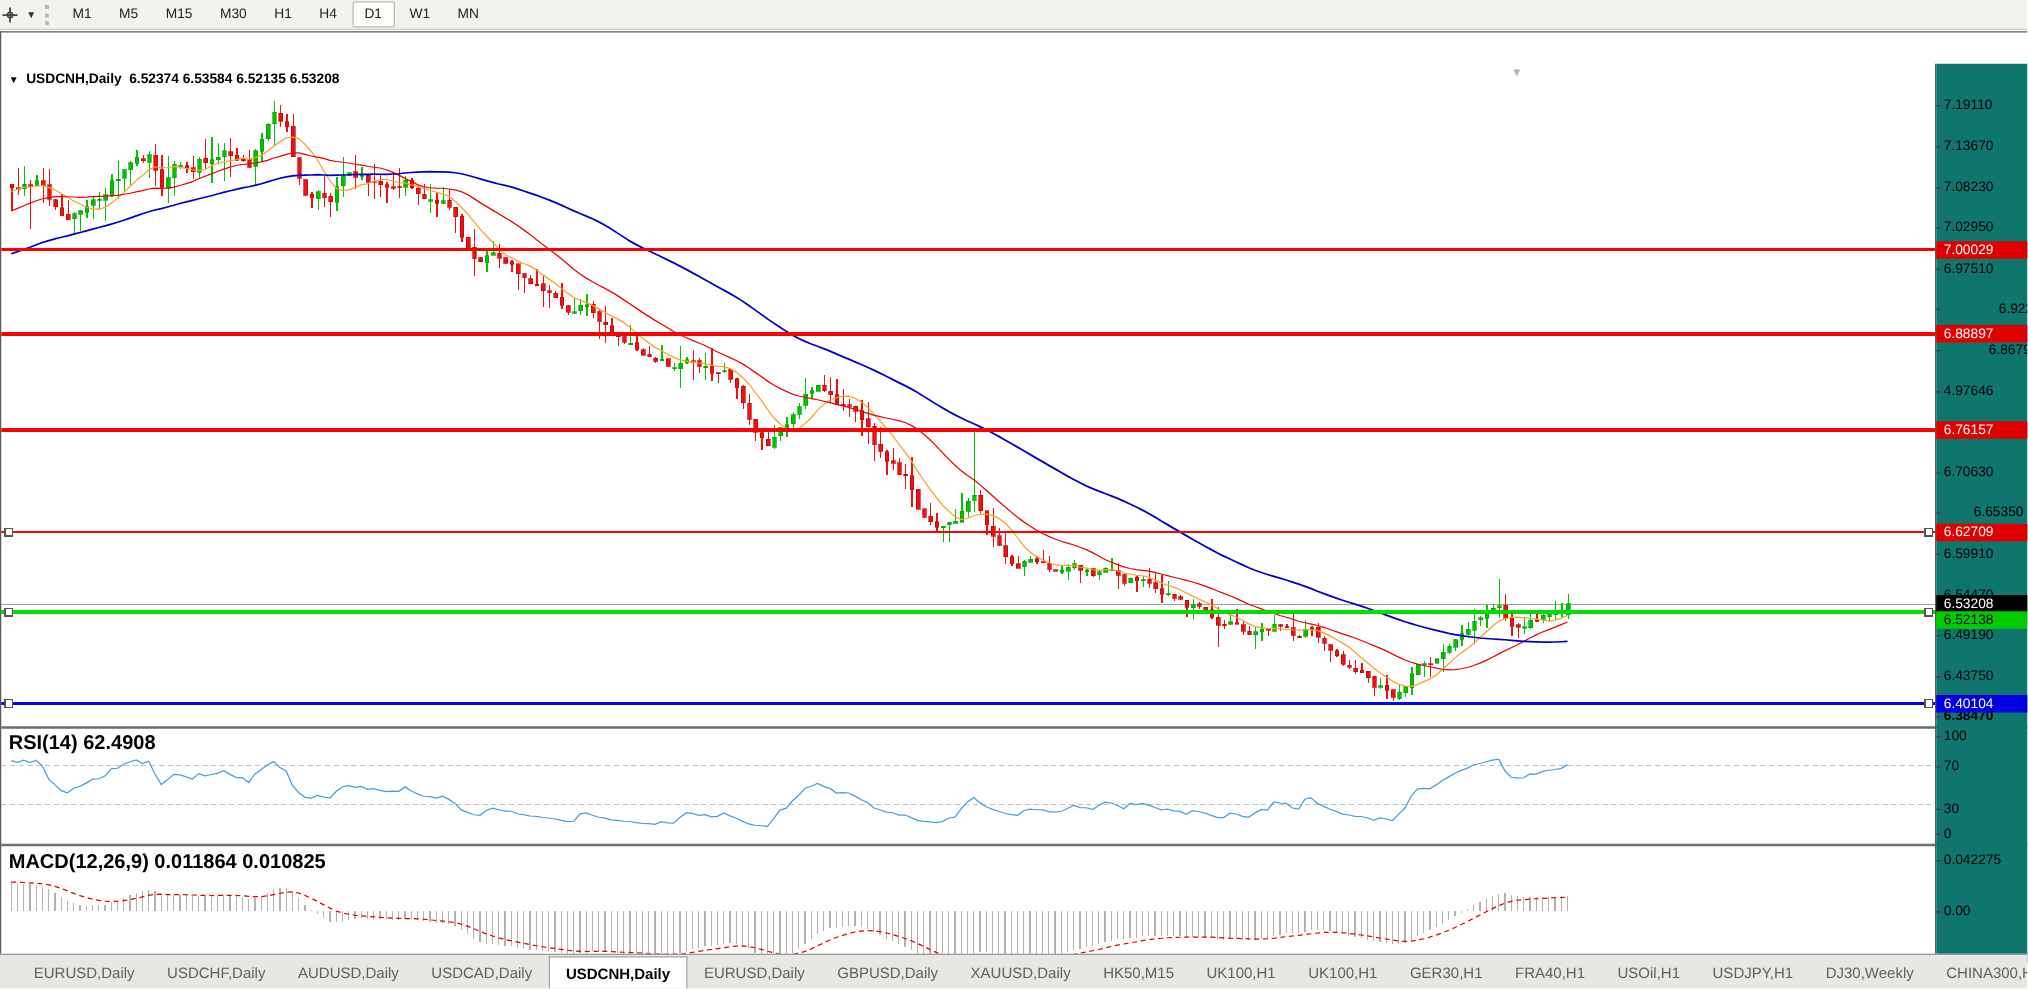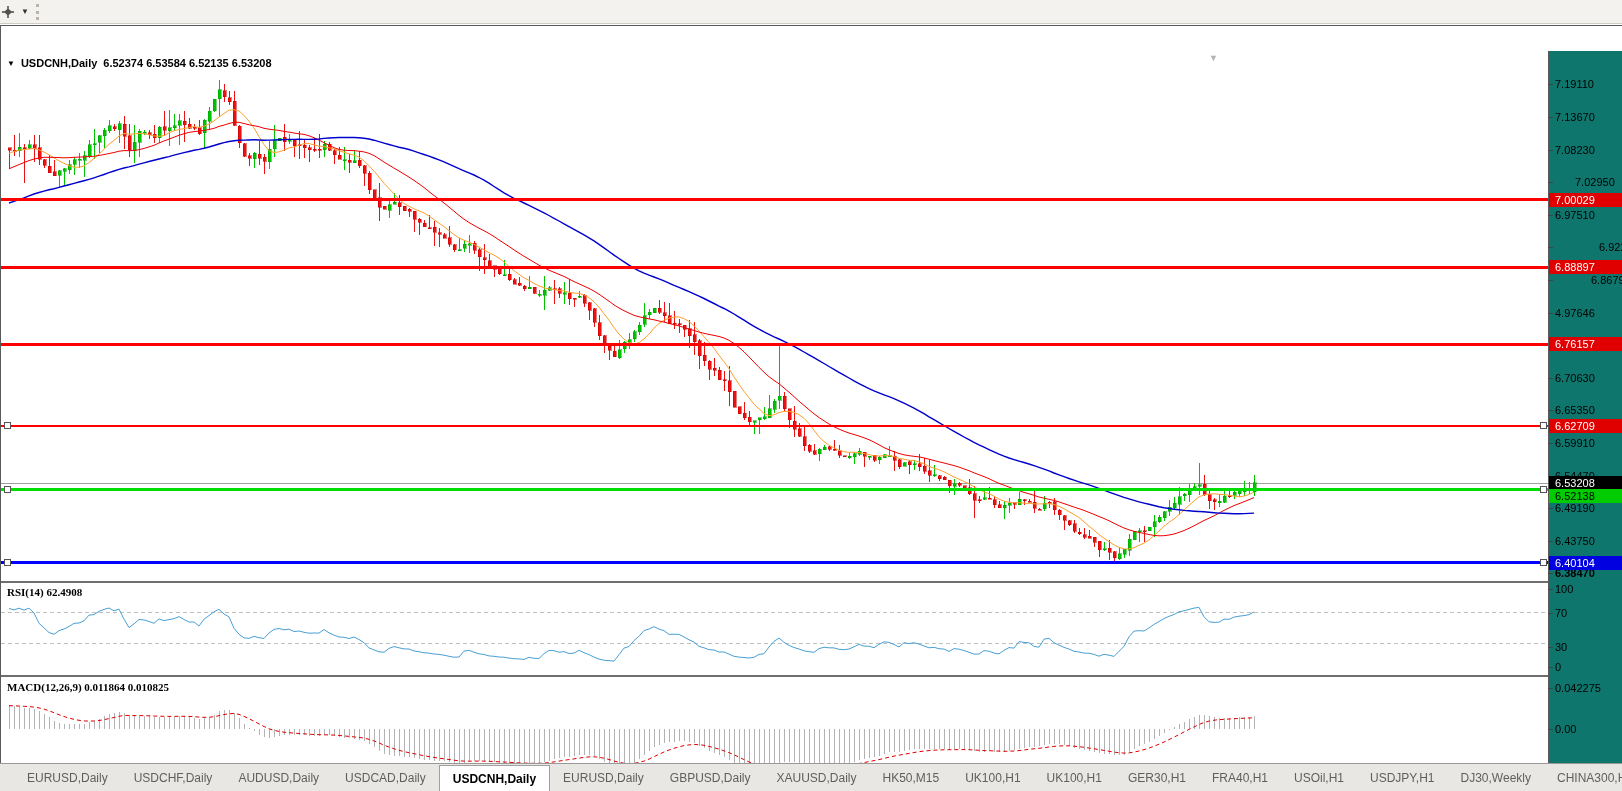--- a/index.html
+++ b/index.html
@@ -25,21 +25,21 @@
   #rsi-svg  { top:557px; }
   #macd-svg { top:651px; }
   .panel-sep { position:absolute; left:0; width:1622px; height:2px; background:#6e6e6e; }
   #sep1 { top:555px; } #sep2 { top:649px; }
   #axis-sep { position:absolute; left:1547px; top:25px; width:1px; height:720px; background:#5a5a5a; }
   #date-sep { position:absolute; left:0; top:744px; width:1622px; height:1px; background:#5a5a5a; }
 
   #chart-title { position:absolute; left:6px; top:31px; font-size:11px; font-weight:bold; color:#000;
     display:flex; align-items:center; gap:6px; }
   .collapse-arrow { font-size:8px; color:#000; }
-  .panel-title { position:absolute; left:6px; font-size:11px; font-weight:bold; color:#000;font-family:Liberation Serif, serif; }
+  .panel-title { position:absolute; left:6px; font-size:16px; font-weight:bold; color:#000; }
   #rsi-title  { top:560px; }
   #macd-title { top:655px; }
 
   
   #axis-col { position:absolute; left:1548px; top:25px; width:74px; height:719px; background:#0f766e; }
   .ytick { position:absolute; left:6px; font-size:11px; color:#000; white-space:nowrap; }
   .ytick-dash { position:absolute; left:-1px; width:5px; height:1px; background:#444; }
   .price-label { position:absolute; left:0; width:74px; height:14px; font-size:11px; line-height:14px;
     padding-left:6px; color:#fff; white-space:nowrap; }
   #date-axis { position:absolute; left:0; top:745px; width:1547px; height:17px; background:#fff; }
@@ -62,20 +62,31 @@
 
   <div id="toolbar">
     <span class="tool-icon">
       <svg width="16" height="16" viewBox="0 0 16 16" style="position:static">
         <path d="M8 2 V14 M2 8 H14" stroke="#444" stroke-width="1.4" fill="none"></path>
         <circle cx="8" cy="8" r="2.2" fill="none" stroke="#444" stroke-width="1.2"></circle>
       </svg>
     </span>
     <span class="dd-arrow">▼</span>
     <span class="grip"></span>
+    <span id="tf-buttons" style="display:flex">
+        <span class="tf-btn">M1</span>
+        <span class="tf-btn">M5</span>
+        <span class="tf-btn">M15</span>
+        <span class="tf-btn">M30</span>
+        <span class="tf-btn">H1</span>
+        <span class="tf-btn">H4</span>
+        <span class="tf-btn active">D1</span>
+        <span class="tf-btn">W1</span>
+        <span class="tf-btn">MN</span>
+      </span>
   </div>
 
   <div id="chartwin">
     <svg id="main-svg" width="1547" height="530">
         <line x1="0" y1="432.36611999999997" x2="1547" y2="432.36611999999997" stroke="#a0a0a0" stroke-width="1" shape-rendering="crispEdges"></line>
         <g shape-rendering="crispEdges">
           <line x1="8.5" y1="96.59418613434993" x2="8.5" y2="118.00552432082031" stroke="#ee1111" stroke-width="1"></line>
           <rect x="7" y="96.59438593502942" width="3" height="2.669850142956122" fill="#ee1111" stroke="#c40000" stroke-width="0.5"></rect>
           <line x1="13.5" y1="83.5872645143553" x2="13.5" y2="105.18428093516656" stroke="#ee1111" stroke-width="1"></line>
           <rect x="12" y="99.1961377194103" width="3" height="1.252097708212517" fill="#ee1111" stroke="#c40000" stroke-width="0.5"></rect>
@@ -617,33 +628,33 @@
     <div class="panel-title" id="macd-title">MACD(12,26,9) 0.011864 0.010825</div>
 
     <div id="axis-col">
         <div class="ytick-dash" style="top: 33px;"></div>
         <div class="ytick" style="top: 27px;">7.19110</div>
         <div class="ytick-dash" style="top: 65.9664px;"></div>
         <div class="ytick" style="top: 59.9664px;">7.13670</div>
         <div class="ytick-dash" style="top: 98.9328px;"></div>
         <div class="ytick" style="top: 92.9328px;">7.08230</div>
         <div class="ytick-dash" style="top: 130.93px;"></div>
-        <div class="ytick" style="top: 124.93px; margin-left: 20px;">7.02950</div>
+        <div class="ytick" style="top: 124.93px;">7.02950</div>
         <div class="ytick-dash" style="top: 163.896px;"></div>
         <div class="ytick" style="top: 157.896px;">6.97510</div>
         <div class="ytick-dash" style="top: 195.893px;"></div>
         <div class="ytick" style="top: 189.893px; padding-left: 44px;">6.92230</div>
         <div class="ytick-dash" style="top: 228.859px;"></div>
         <div class="ytick" style="top: 222.859px; padding-left: 36px;">6.86790</div>
         <div class="ytick-dash" style="top: 261.826px;"></div>
         <div class="ytick" style="top: 255.826px;">4.97646</div>
         <div class="ytick-dash" style="top: 326.789px;"></div>
         <div class="ytick" style="top: 320.789px;">6.70630</div>
         <div class="ytick-dash" style="top: 358.786px;"></div>
-        <div class="ytick" style="top: 352.786px;">6.65350</div>
+        <div class="ytick" style="top: 352.786px; margin-left: 24px;">6.65350</div>
         <div class="ytick-dash" style="top: 391.752px;"></div>
         <div class="ytick" style="top: 385.752px;">6.59910</div>
         <div class="ytick-dash" style="top: 424.718px;"></div>
         <div class="ytick" style="top: 418.718px;">6.54470</div>
         <div class="ytick-dash" style="top: 456.715px;"></div>
         <div class="ytick" style="top: 450.715px;">6.49190</div>
         <div class="ytick-dash" style="top: 489.682px;"></div>
         <div class="ytick" style="top: 483.682px;">6.43750</div>
         <div class="ytick-dash" style="top: 521.678px;"></div>
         <div class="ytick" style="top: 515.678px; font-weight: bold;">6.38470</div>

